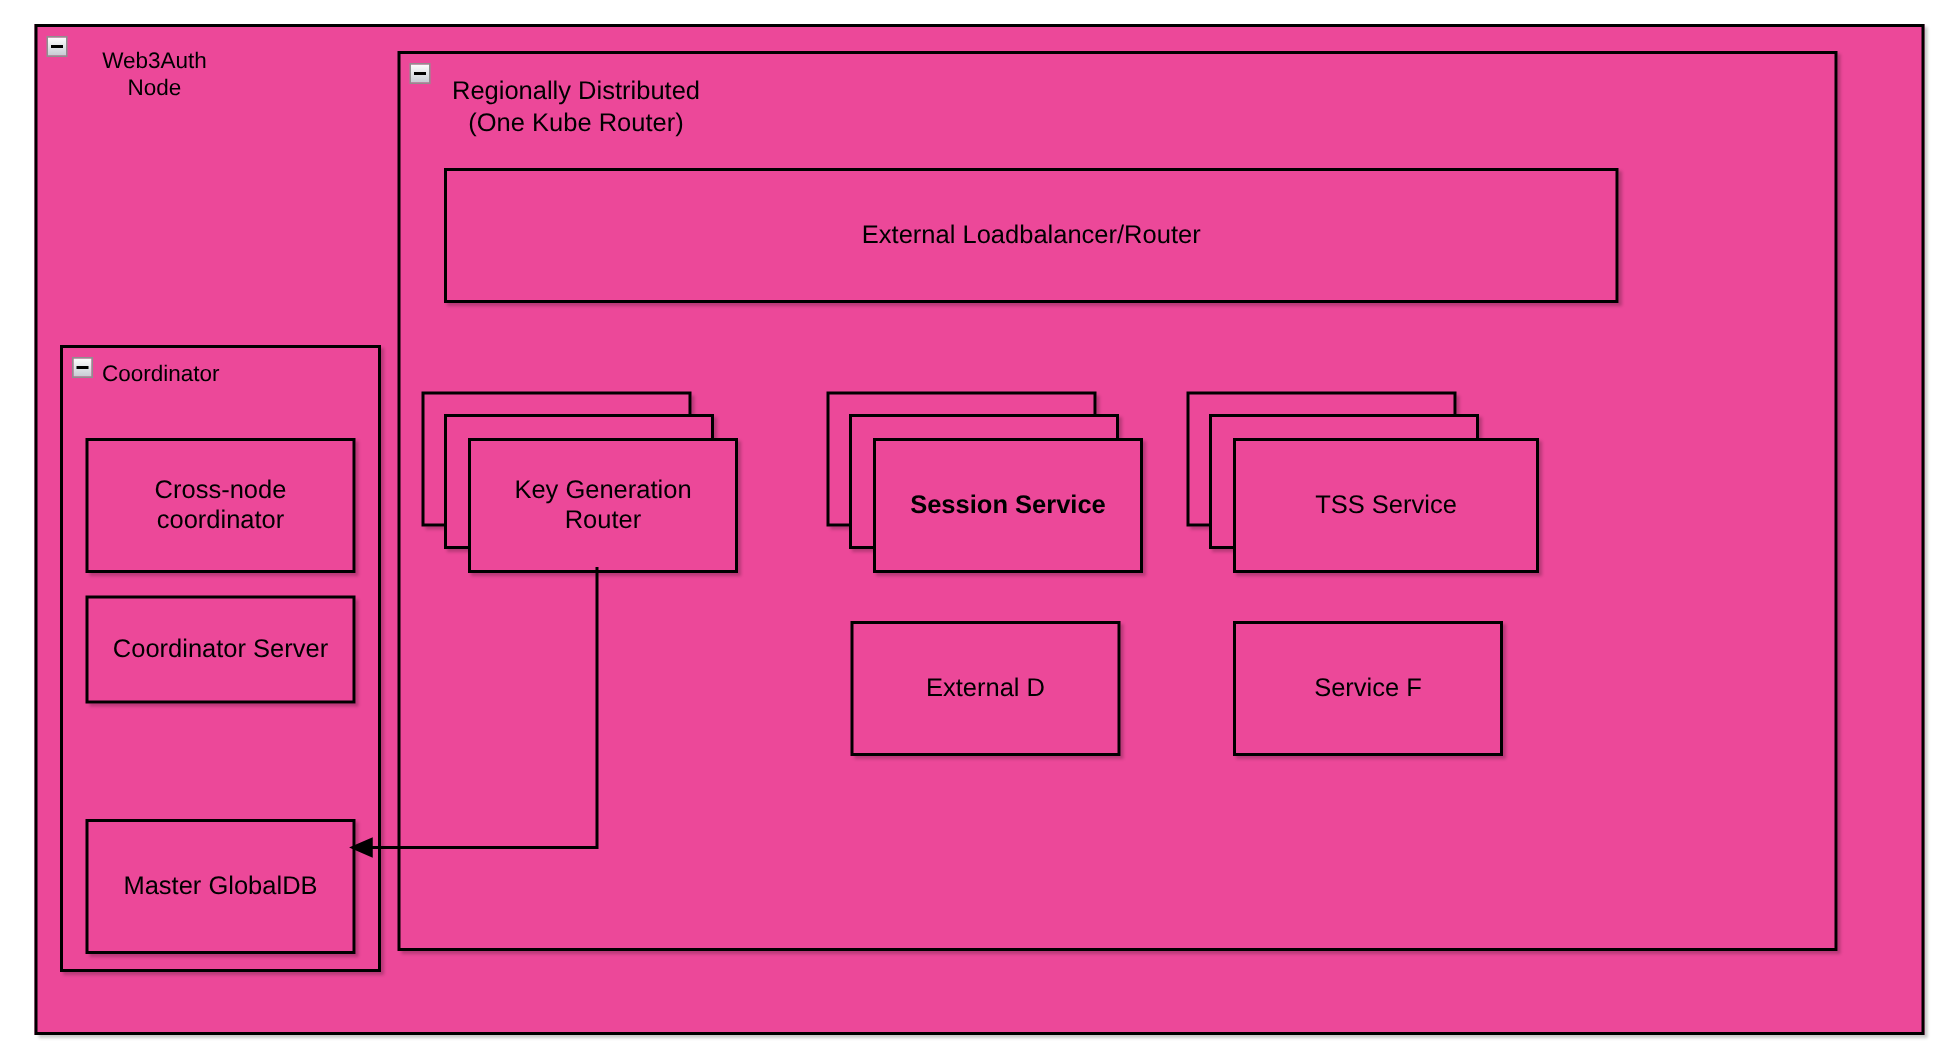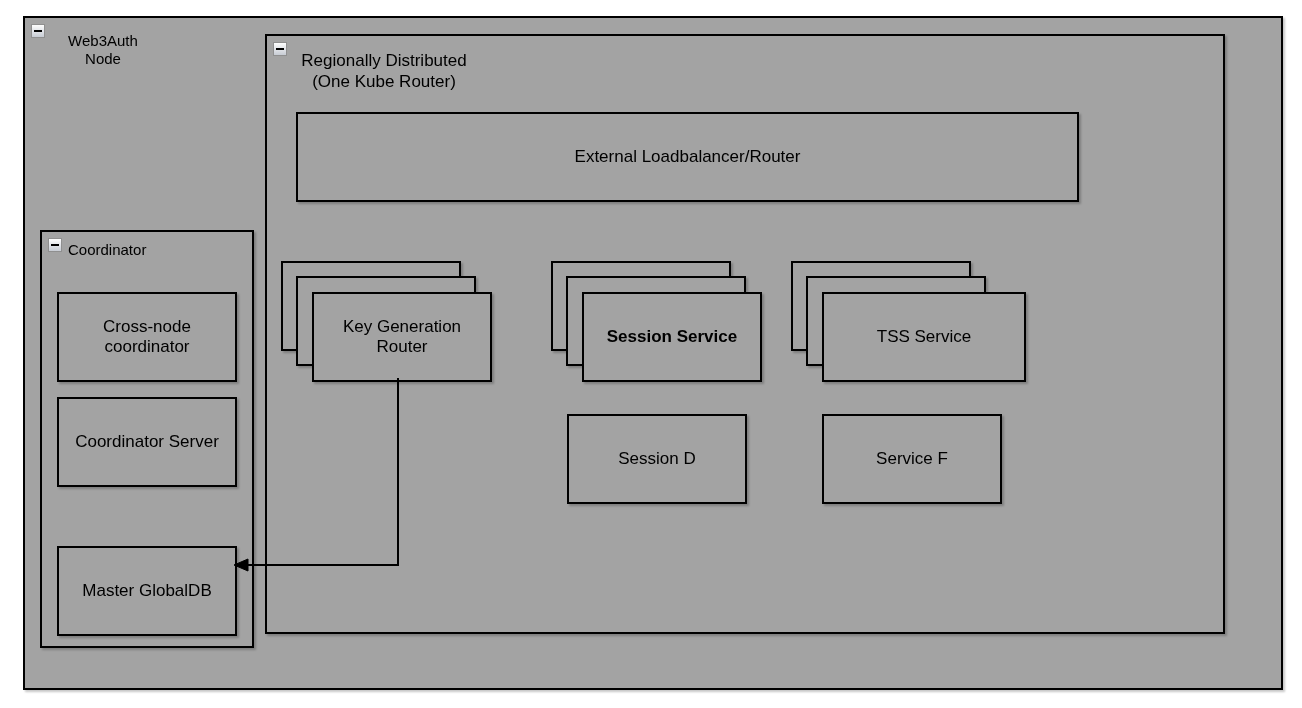--- a/index.html
+++ b/index.html
@@ -1,21 +1,21 @@
 <!DOCTYPE html>
 <html><head>
 <meta charset="utf-8">
 <style>
   html,body{margin:0;padding:0;background:#ffffff;}
   .page{
     position:relative;width:1302px;height:708px;background:#ffffff;
     font-family:"Liberation Sans",sans-serif;color:#000;overflow:hidden;
   }
   .shape{
-    position:absolute;box-sizing:border-box;background:#a3a3a3;
+    position:absolute;box-sizing:border-box;background:#ec4899;
     border:2px solid #000;box-shadow:2px 2px 2px rgba(0,0,0,.22);
   }
   .lbl{
     display:flex;align-items:center;justify-content:center;
     width:100%;height:100%;text-align:center;
     font-size:17px;line-height:1.2;white-space:pre-line;
   }
   .ctitle{
     position:absolute;white-space:pre-line;text-align:center;
     font-size:17px;line-height:1.25;
@@ -42,21 +42,21 @@
 
     <div class="shape" style="left:15px;top:212px;width:214px;height:418px;">
       <div class="collapse" style="left:6px;top:6px;"></div>
       <div class="ctitle small" style="left:26px;top:9px;width:170px;">Coordinator</div>
 
       <div class="shape" style="left:15px;top:60px;width:180px;height:90px;">
         <div class="lbl">Cross-node
 coordinator</div>
       </div>
 
-      <div class="shape" style="left:15px;top:165px;width:180px;height:90px;">
+      <div class="shape" style="left:15px;top:165px;width:180px;height:72px;">
         <div class="lbl">Coordinator Server</div>
       </div>
 
       <div class="shape" style="left:15px;top:314px;width:180px;height:90px;">
         <div class="lbl">Master GlobalDB</div>
       </div>
     </div>
 
     <div class="shape" style="left:240px;top:16px;width:960px;height:600px;">
       <div class="collapse" style="left:6px;top:6px;"></div>
@@ -86,21 +86,21 @@
 
       <div>
         <div class="shape" style="left:524px;top:225px;width:180px;height:90px;"></div>
         <div class="shape" style="left:539px;top:240px;width:180px;height:90px;"></div>
         <div class="shape" style="left:555px;top:256px;width:204px;height:90px;">
           <div class="lbl">TSS Service</div>
         </div>
       </div>
 
       <div class="shape" style="left:300px;top:378px;width:180px;height:90px;">
-        <div class="lbl">Session D</div>
+        <div class="lbl">External D</div>
       </div>
 
       <div class="shape" style="left:555px;top:378px;width:180px;height:90px;">
         <div class="lbl">Service F</div>
       </div>
     </div>
   </div>
 
   <svg class="edge-svg" viewBox="0 0 1302 708" xmlns="http://www.w3.org/2000/svg">
     <polyline points="398,378 398,565 247,565" fill="none" stroke="#000000" stroke-width="2"></polyline>

